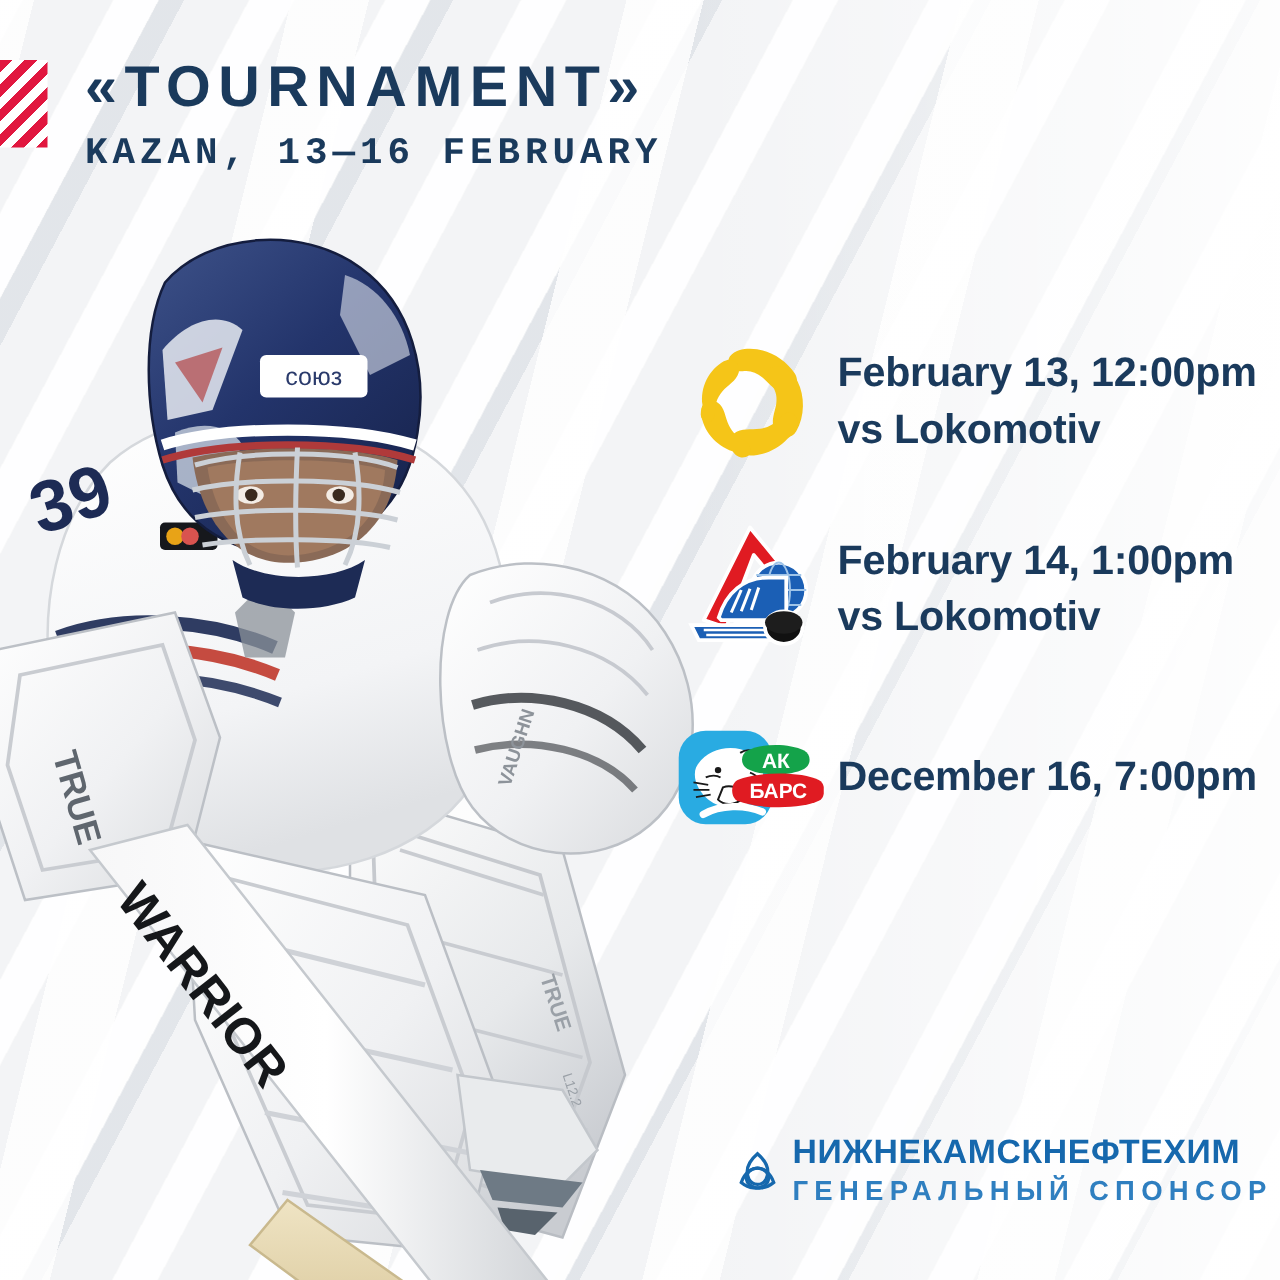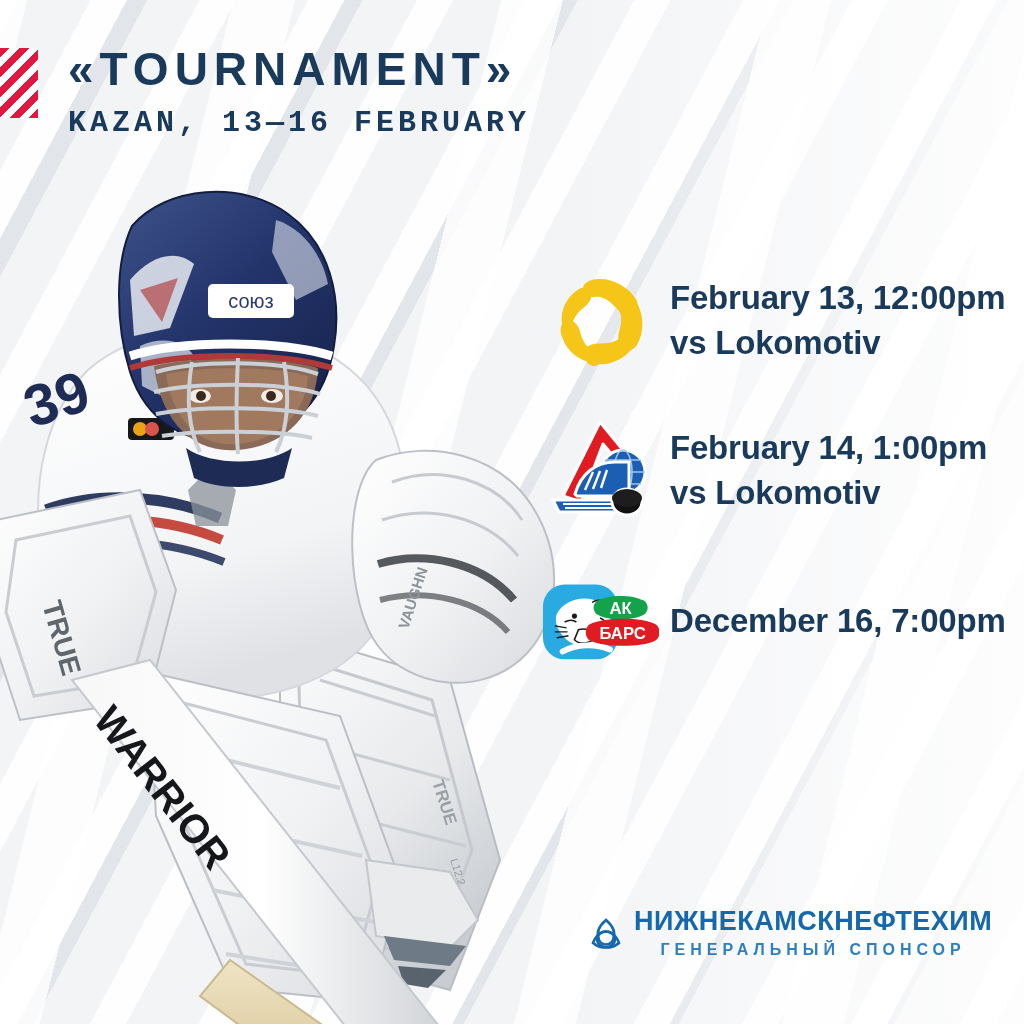--- a/index.html
+++ b/index.html
@@ -71,21 +71,21 @@
 
   
   .sponsor{position:absolute;left:586px;top:908px;display:flex;align-items:center;}
   .sponsor-mark{width:40px;height:40px;flex:0 0 40px;margin-right:8px;}
   .sponsor-txt{display:flex;flex-direction:column;}
   .sponsor-name{
     color:#1668ad;font-size:27px;font-weight:bold;letter-spacing:.5px;line-height:1;
     white-space:nowrap;
   }
   .sponsor-role{
-    color:#2f7fc0;font-size:16px;font-weight:bold;letter-spacing:5px;line-height:1;
+    color:#2f7fc0;font-size:22px;font-weight:bold;letter-spacing:5px;line-height:1;
     margin-top:7px;text-align:center;white-space:nowrap;
   }
 
   
   .player{position:absolute;left:-20px;top:160px;width:640px;height:880px;}
   .player svg{display:block;width:100%;height:100%;}
 </style>
 </head>
 <body>
 

